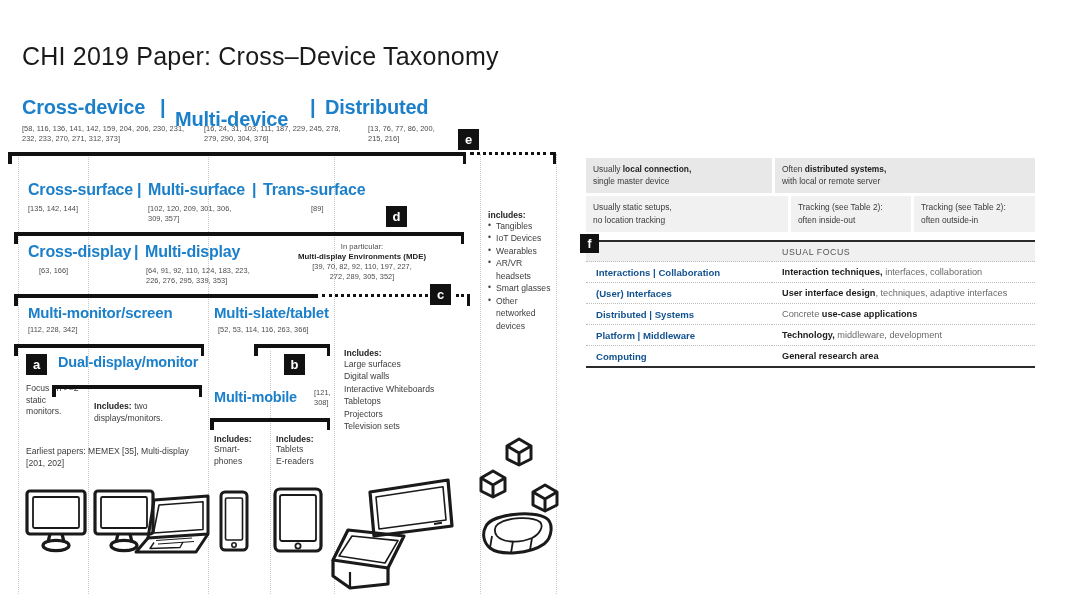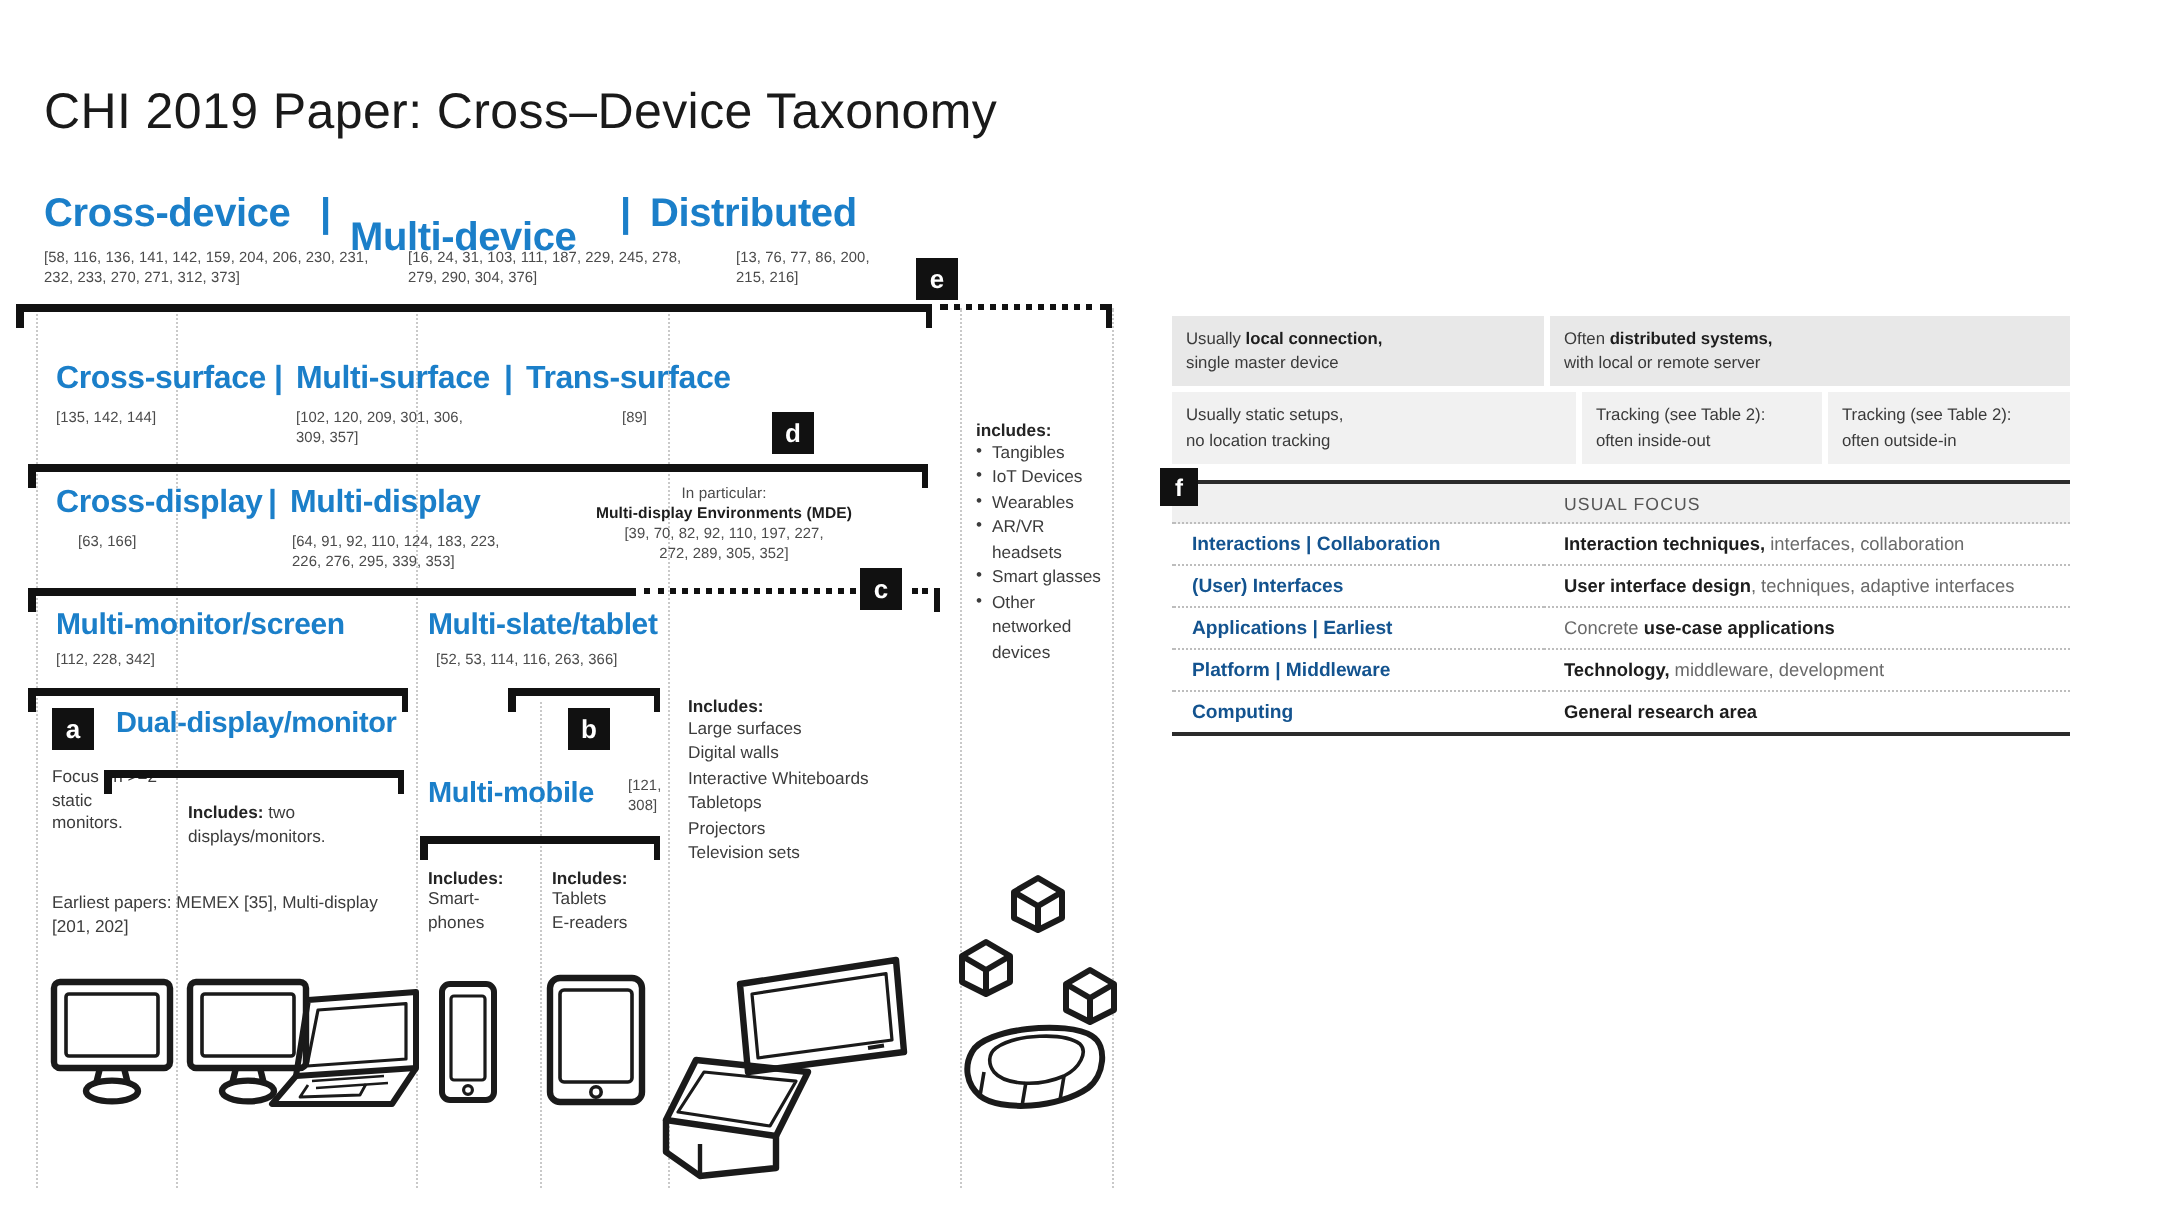--- a/index.html
+++ b/index.html
@@ -370,21 +370,21 @@
     </tr>
     <tr>
       <td class="fcat">Interactions | Collaboration</td>
       <td class="fdesc"><b>Interaction techniques,</b><span> interfaces, collaboration</span></td>
     </tr>
     <tr>
       <td class="fcat">(User) Interfaces</td>
       <td class="fdesc"><b>User interface design</b><span>, techniques, adaptive interfaces</span></td>
     </tr>
     <tr>
-      <td class="fcat">Applications | Earliest</td>
+      <td class="fcat">Distributed | Systems</td>
       <td class="fdesc"><span>Concrete </span><b>use-case applications</b></td>
     </tr>
     <tr>
       <td class="fcat">Platform | Middleware</td>
       <td class="fdesc"><b>Technology,</b><span> middleware, development</span></td>
     </tr>
     <tr class="last">
       <td class="fcat">Computing</td>
       <td class="fdesc"><b>General research area</b></td>
     </tr>

